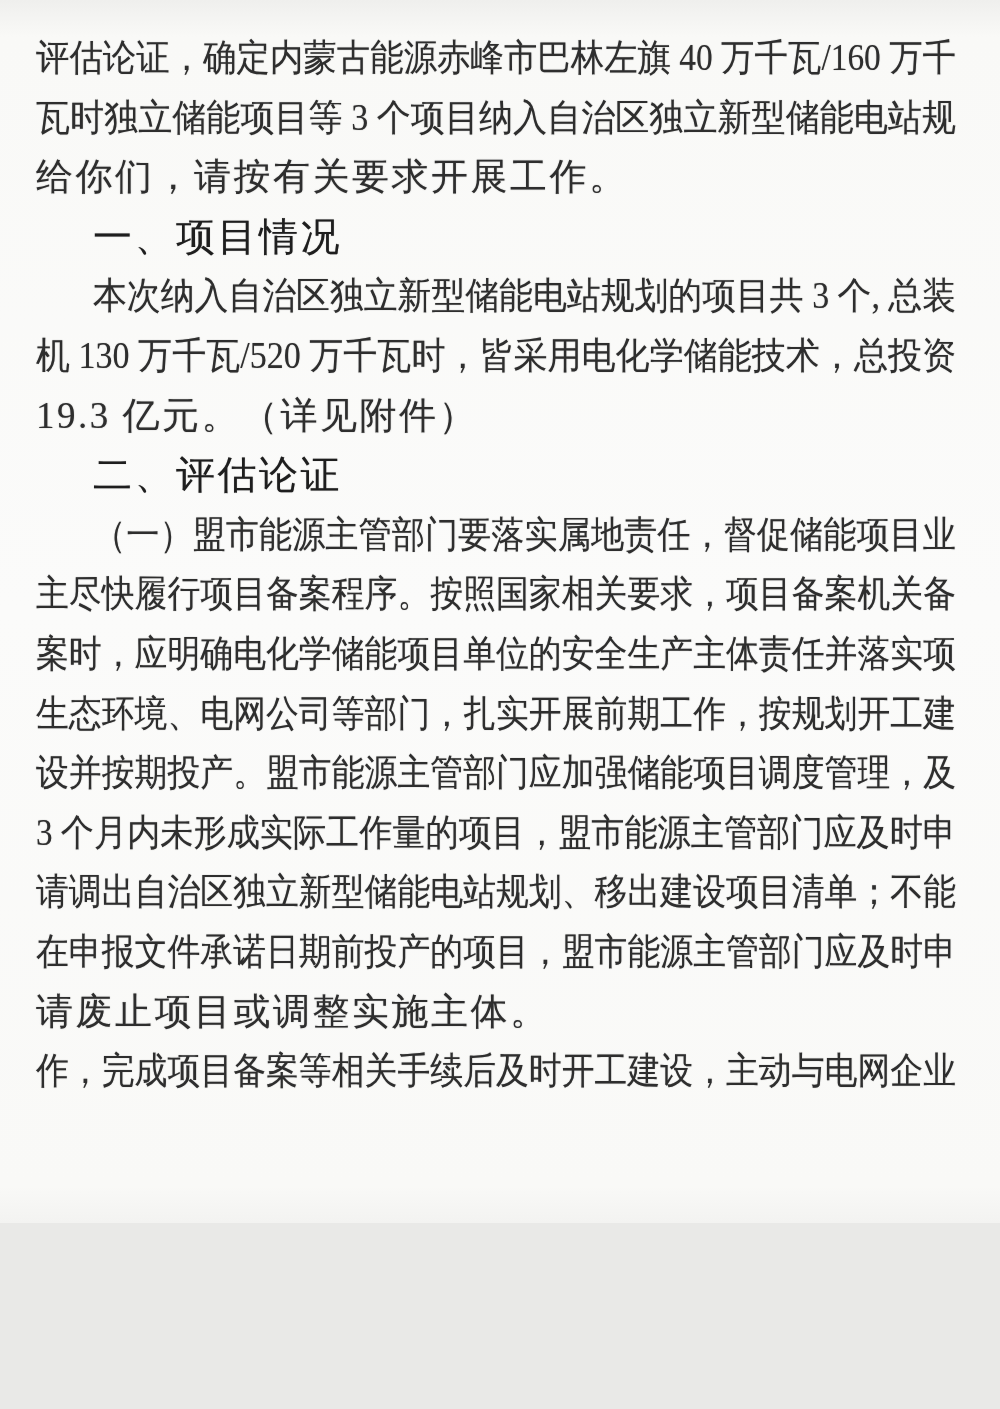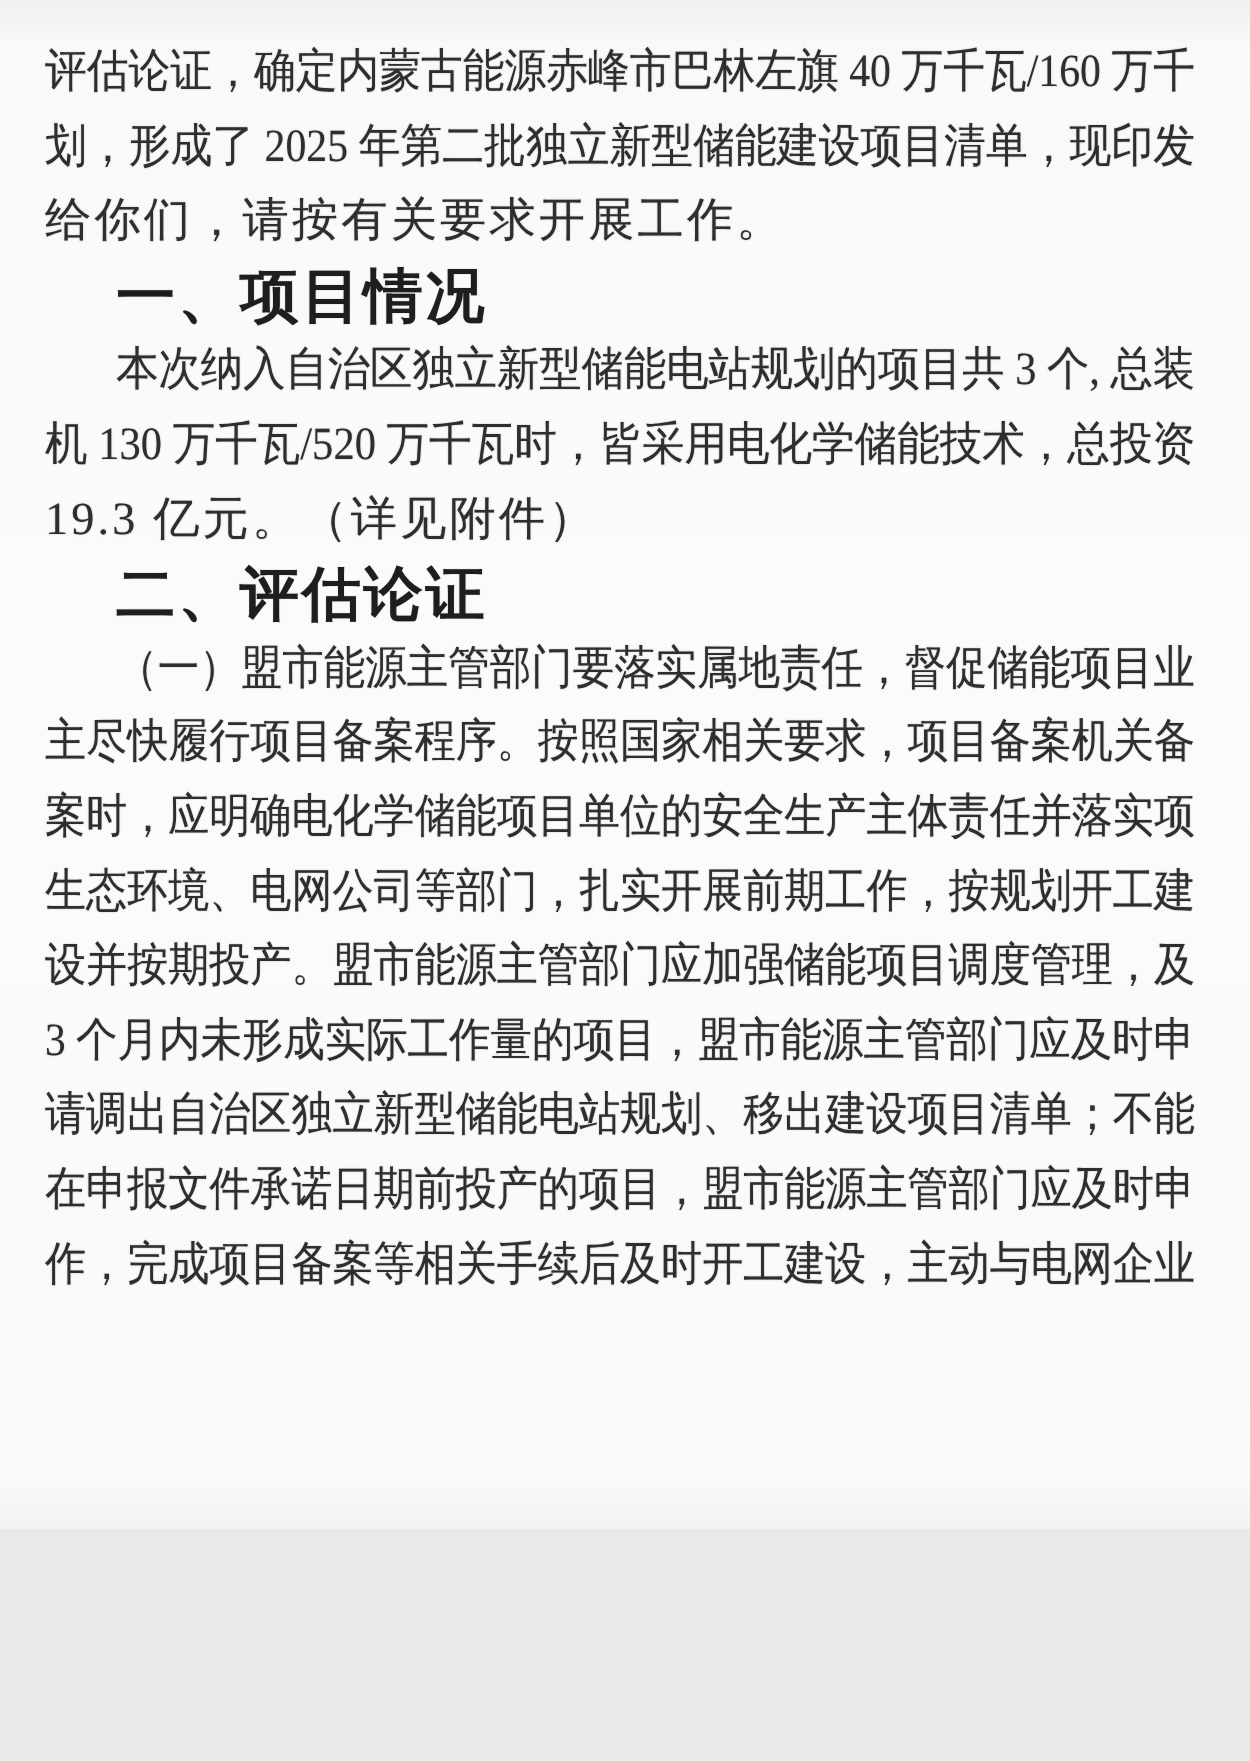--- a/index.html
+++ b/index.html
@@ -35,22 +35,22 @@
   }
   .line .fit {
     display: inline-block;
     white-space: nowrap;
     transform-origin: left center;
   }
   .line.indent { padding-left: 57px; }
   .line.plain .fit { letter-spacing: 2.5px; }
   .block.heading .line {
     font-family: "Liberation Sans", "DejaVu Sans", sans-serif;
-    font-weight: 700;
-    font-size: 47px;
+    font-weight: 400;
+    font-size: 39px;
     color: #1e1e1e;
     letter-spacing: 1px;
     text-shadow: 0 0 0.8px rgba(30,30,30,0.55);
   }
   .footer {
     position: absolute;
     left: 38px;
     top: 1326px;
     height: 42px;
     line-height: 42px;
@@ -60,21 +60,21 @@
     text-shadow: 0 0 1px rgba(55,55,55,0.4);
   }
 </style>
 </head>
 <body>
 
 <div class="page">
   <div class="doc">
       <div class="block paragraph">
         <div class="line justified"><span class="fit" style="transform: scaleX(0.903261);">评估论证，确定内蒙古能源赤峰市巴林左旗 40 万千瓦/160 万千</span></div>
-        <div class="line justified"><span class="fit" style="transform: scaleX(0.904177);">划，形成了 2025 年第二批独立新型储能建设项目清单，现印发</span></div>
+        <div class="line justified"><span class="fit" style="transform: scaleX(0.920921);">瓦时独立储能项目等 3 个项目纳入自治区独立新型储能电站规</span></div>
         <div class="line plain"><span class="fit">给你们，请按有关要求开展工作。</span></div>
       </div>
       <div class="block heading">
         <div class="line indent plain"><span class="fit">一、项目情况</span></div>
       </div>
       <div class="block paragraph">
         <div class="line indent justified"><span class="fit" style="transform: scaleX(0.914679);">本次纳入自治区独立新型储能电站规划的项目共 3 个, 总装</span></div>
         <div class="line justified"><span class="fit" style="transform: scaleX(0.919971);">机 130 万千瓦/520 万千瓦时，皆采用电化学储能技术，总投资</span></div>
         <div class="line plain"><span class="fit">19.3 亿元。（详见附件）</span></div>
       </div>
@@ -83,20 +83,21 @@
       </div>
       <div class="block paragraph">
         <div class="line indent justified"><span class="fit" style="transform: scaleX(0.897089);">（一）盟市能源主管部门要落实属地责任，督促储能项目业</span></div>
         <div class="line justified"><span class="fit" style="transform: scaleX(0.888031);">主尽快履行项目备案程序。按照国家相关要求，项目备案机关备</span></div>
         <div class="line justified"><span class="fit" style="transform: scaleX(0.888031);">案时，应明确电化学储能项目单位的安全生产主体责任并落实项</span></div>
         <div class="line justified"><span class="fit" style="transform: scaleX(0.888031);">生态环境、电网公司等部门，扎实开展前期工作，按规划开工建</span></div>
         <div class="line justified"><span class="fit" style="transform: scaleX(0.888031);">设并按期投产。盟市能源主管部门应加强储能项目调度管理，及</span></div>
         <div class="line justified"><span class="fit" style="transform: scaleX(0.896031);">3 个月内未形成实际工作量的项目，盟市能源主管部门应及时申</span></div>
         <div class="line justified"><span class="fit" style="transform: scaleX(0.888031);">请调出自治区独立新型储能电站规划、移出建设项目清单；不能</span></div>
         <div class="line justified"><span class="fit" style="transform: scaleX(0.888031);">在申报文件承诺日期前投产的项目，盟市能源主管部门应及时申</span></div>
+        <div class="line plain"><span class="fit">请废止项目或调整实施主体。</span></div>
       </div>
       <div class="block paragraph">
         <div class="line justified"><span class="fit" style="transform: scaleX(0.888031);">作，完成项目备案等相关手续后及时开工建设，主动与电网企业</span></div>
       </div>
     </div>
   <div class="footer">
     <span>— 2 —</span>
   </div>
 </div>
 

